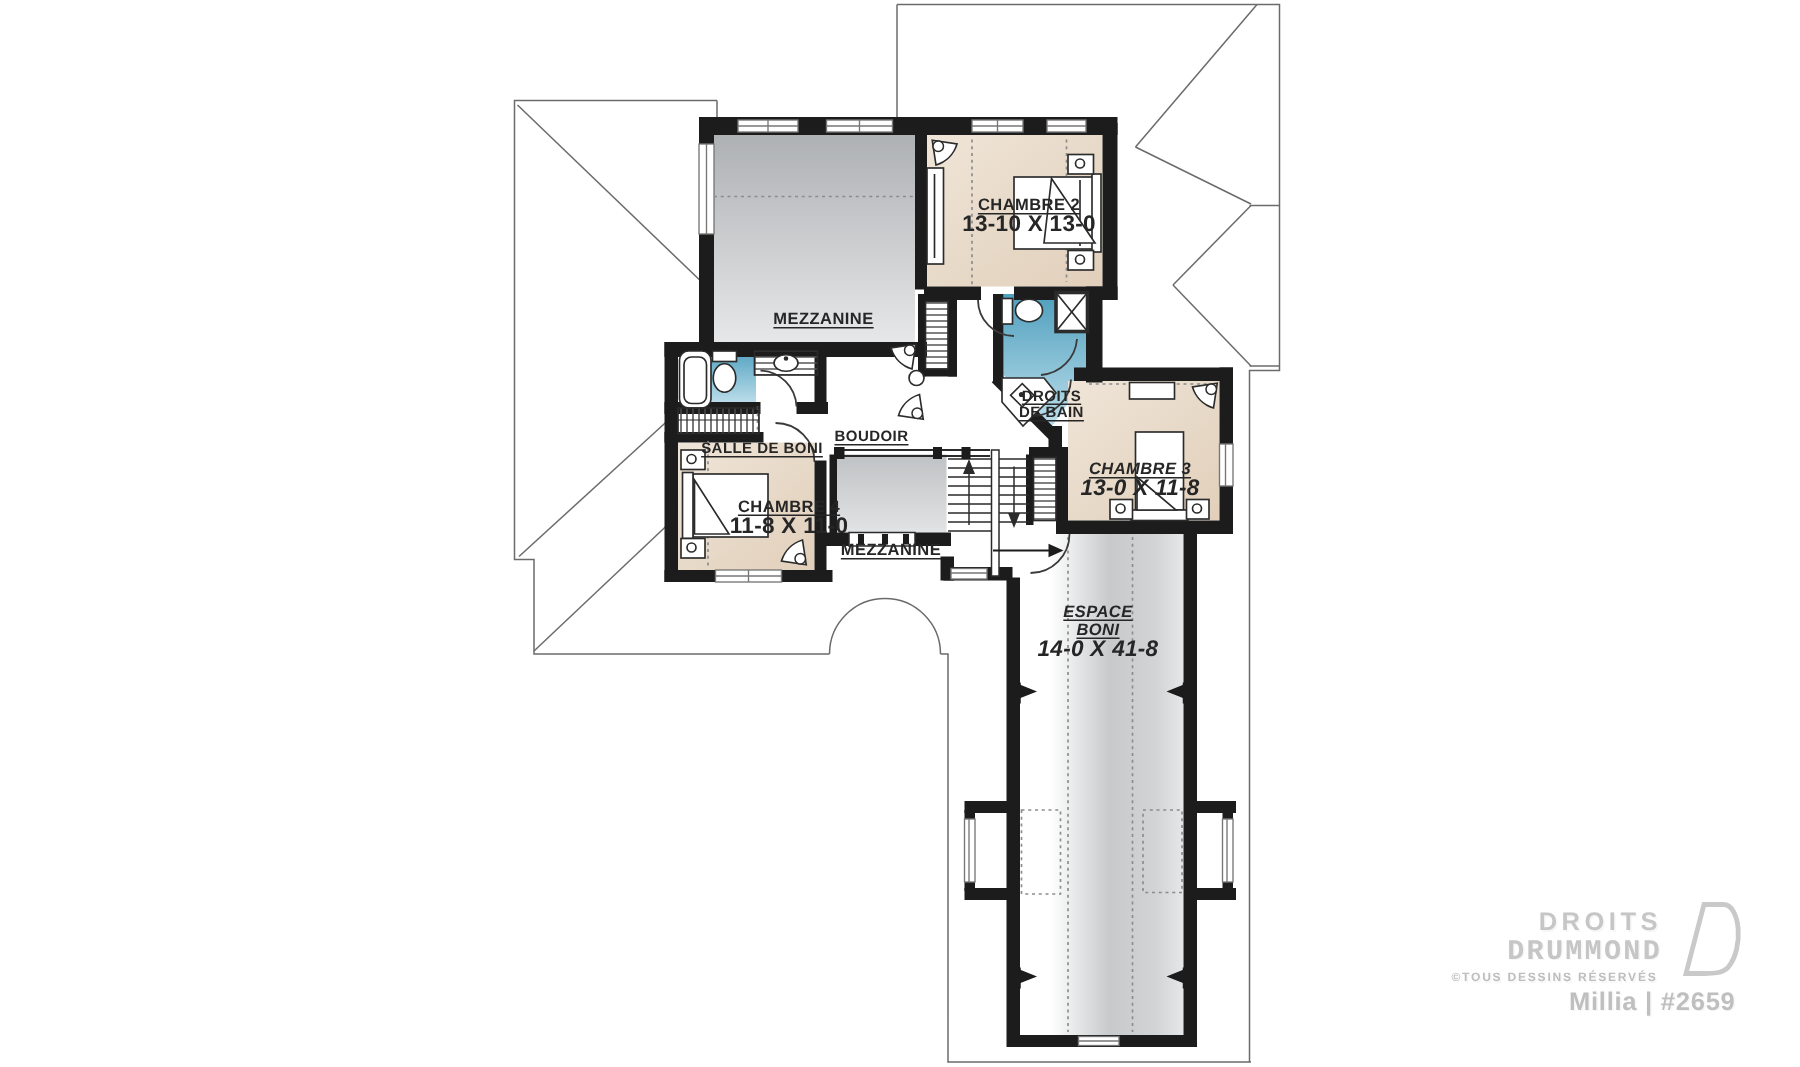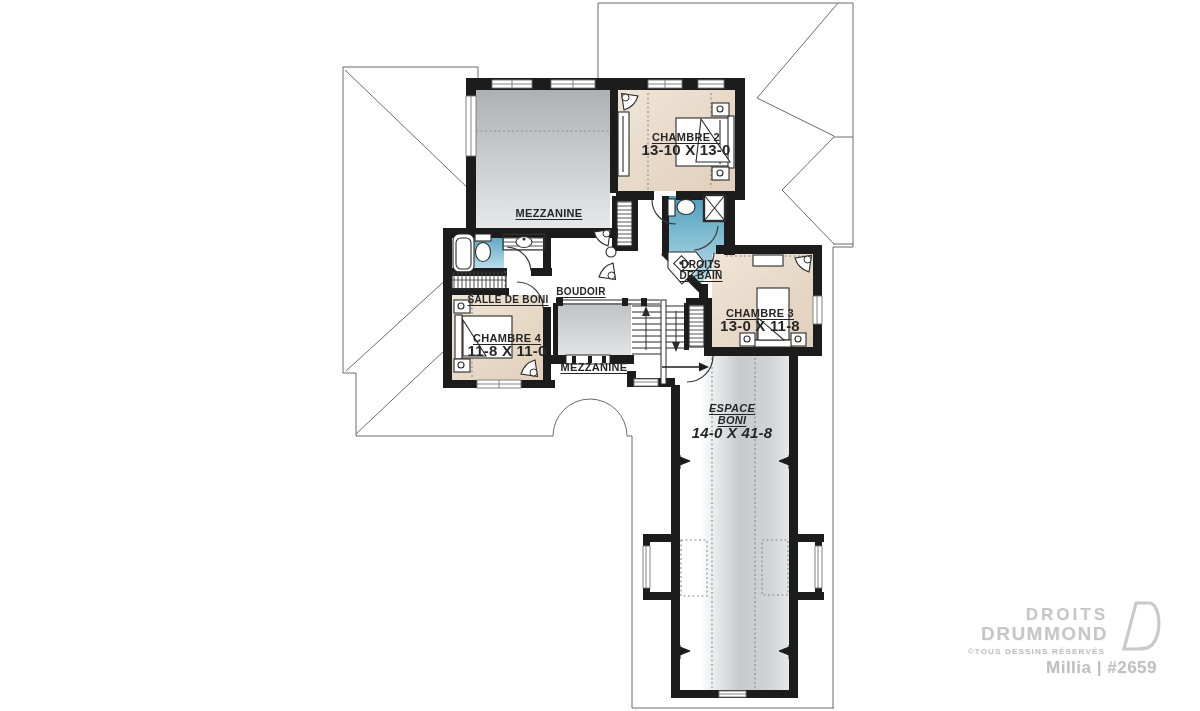--- a/index.html
+++ b/index.html
@@ -7,21 +7,21 @@
         font-family:"Liberation Sans",sans-serif;}
   .plan svg{position:absolute;left:0;top:0;}
   .lbl{position:absolute;transform:translateX(-50%);text-align:center;white-space:nowrap;
        color:#262626;font-weight:bold;font-size:11px;letter-spacing:.3px;line-height:12px;margin-top:40px;}
   .lbl .nm{text-decoration:underline;text-underline-offset:2px;}
   .lbl .dim{display:block;font-size:15px;font-weight:bold;letter-spacing:.2px;margin-top:1px;}
   .lbl.small{font-size:10px;line-height:10.5px;}
   .brand{position:absolute;color:#c6c6c6;font-weight:bold;
          text-shadow:1px 1px 0 #f7f7f7, -1px -1px 0 #ffffff;}
   .brand.l1{font-size:17px;letter-spacing:3px;}
-  .brand.l2{font-size:19px;letter-spacing:1.5px;}
+  .brand.l2{font-size:19px;letter-spacing:1.5px;font-family:Liberation Mono, monospace;}
   .brand.rights{font-size:8px;letter-spacing:1.2px;font-weight:bold;color:#bdbdbd;}
   .brand.name{font-size:17px;letter-spacing:.5px;color:#bfbfbf;}
 </style>
 </head>
 <body>
 
 <div class="plan">
 <svg width="1200" height="711" viewBox="0 0 1200 711">
   <defs>
     <linearGradient id="mezzG" x1="0" y1="0" x2="0" y2="1">
@@ -359,25 +359,25 @@
 <div class="lbl small" style="left:508px;top:255px;">
   <span class="nm">SALLE DE BONI</span>
 </div>
 <div class="lbl small" style="left:581px;top:247px;">
   <span class="nm">BOUDOIR</span>
 </div>
 <div class="lbl small" style="left:701px;top:220px;">
   <span class="nm">DROITS</span><br>
   <span class="nm">DE BAIN</span>
 </div>
-<div class="lbl" style="left:760px;top:267px;">
+<div class="lbl" style="left:760px;top:267px;font-style:italic;">
   <span class="nm">CHAMBRE 3</span>
   <span class="dim">13-0 X 11-8</span>
 </div>
-<div class="lbl" style="left:507px;top:292px;">
+<div class="lbl" style="left:526px;top:292px;">
   <span class="nm">CHAMBRE 4</span>
   <span class="dim">11-8 X 11-0</span>
 </div>
 <div class="lbl" style="left:594px;top:321px;">
   <span class="nm">MEZZANINE</span>
 </div>
 <div class="lbl" style="left:732px;top:362px;font-style:italic;">
   <span class="nm">ESPACE</span><br>
   <span class="nm">BONI</span>
   <span class="dim">14-0 X 41-8</span>

